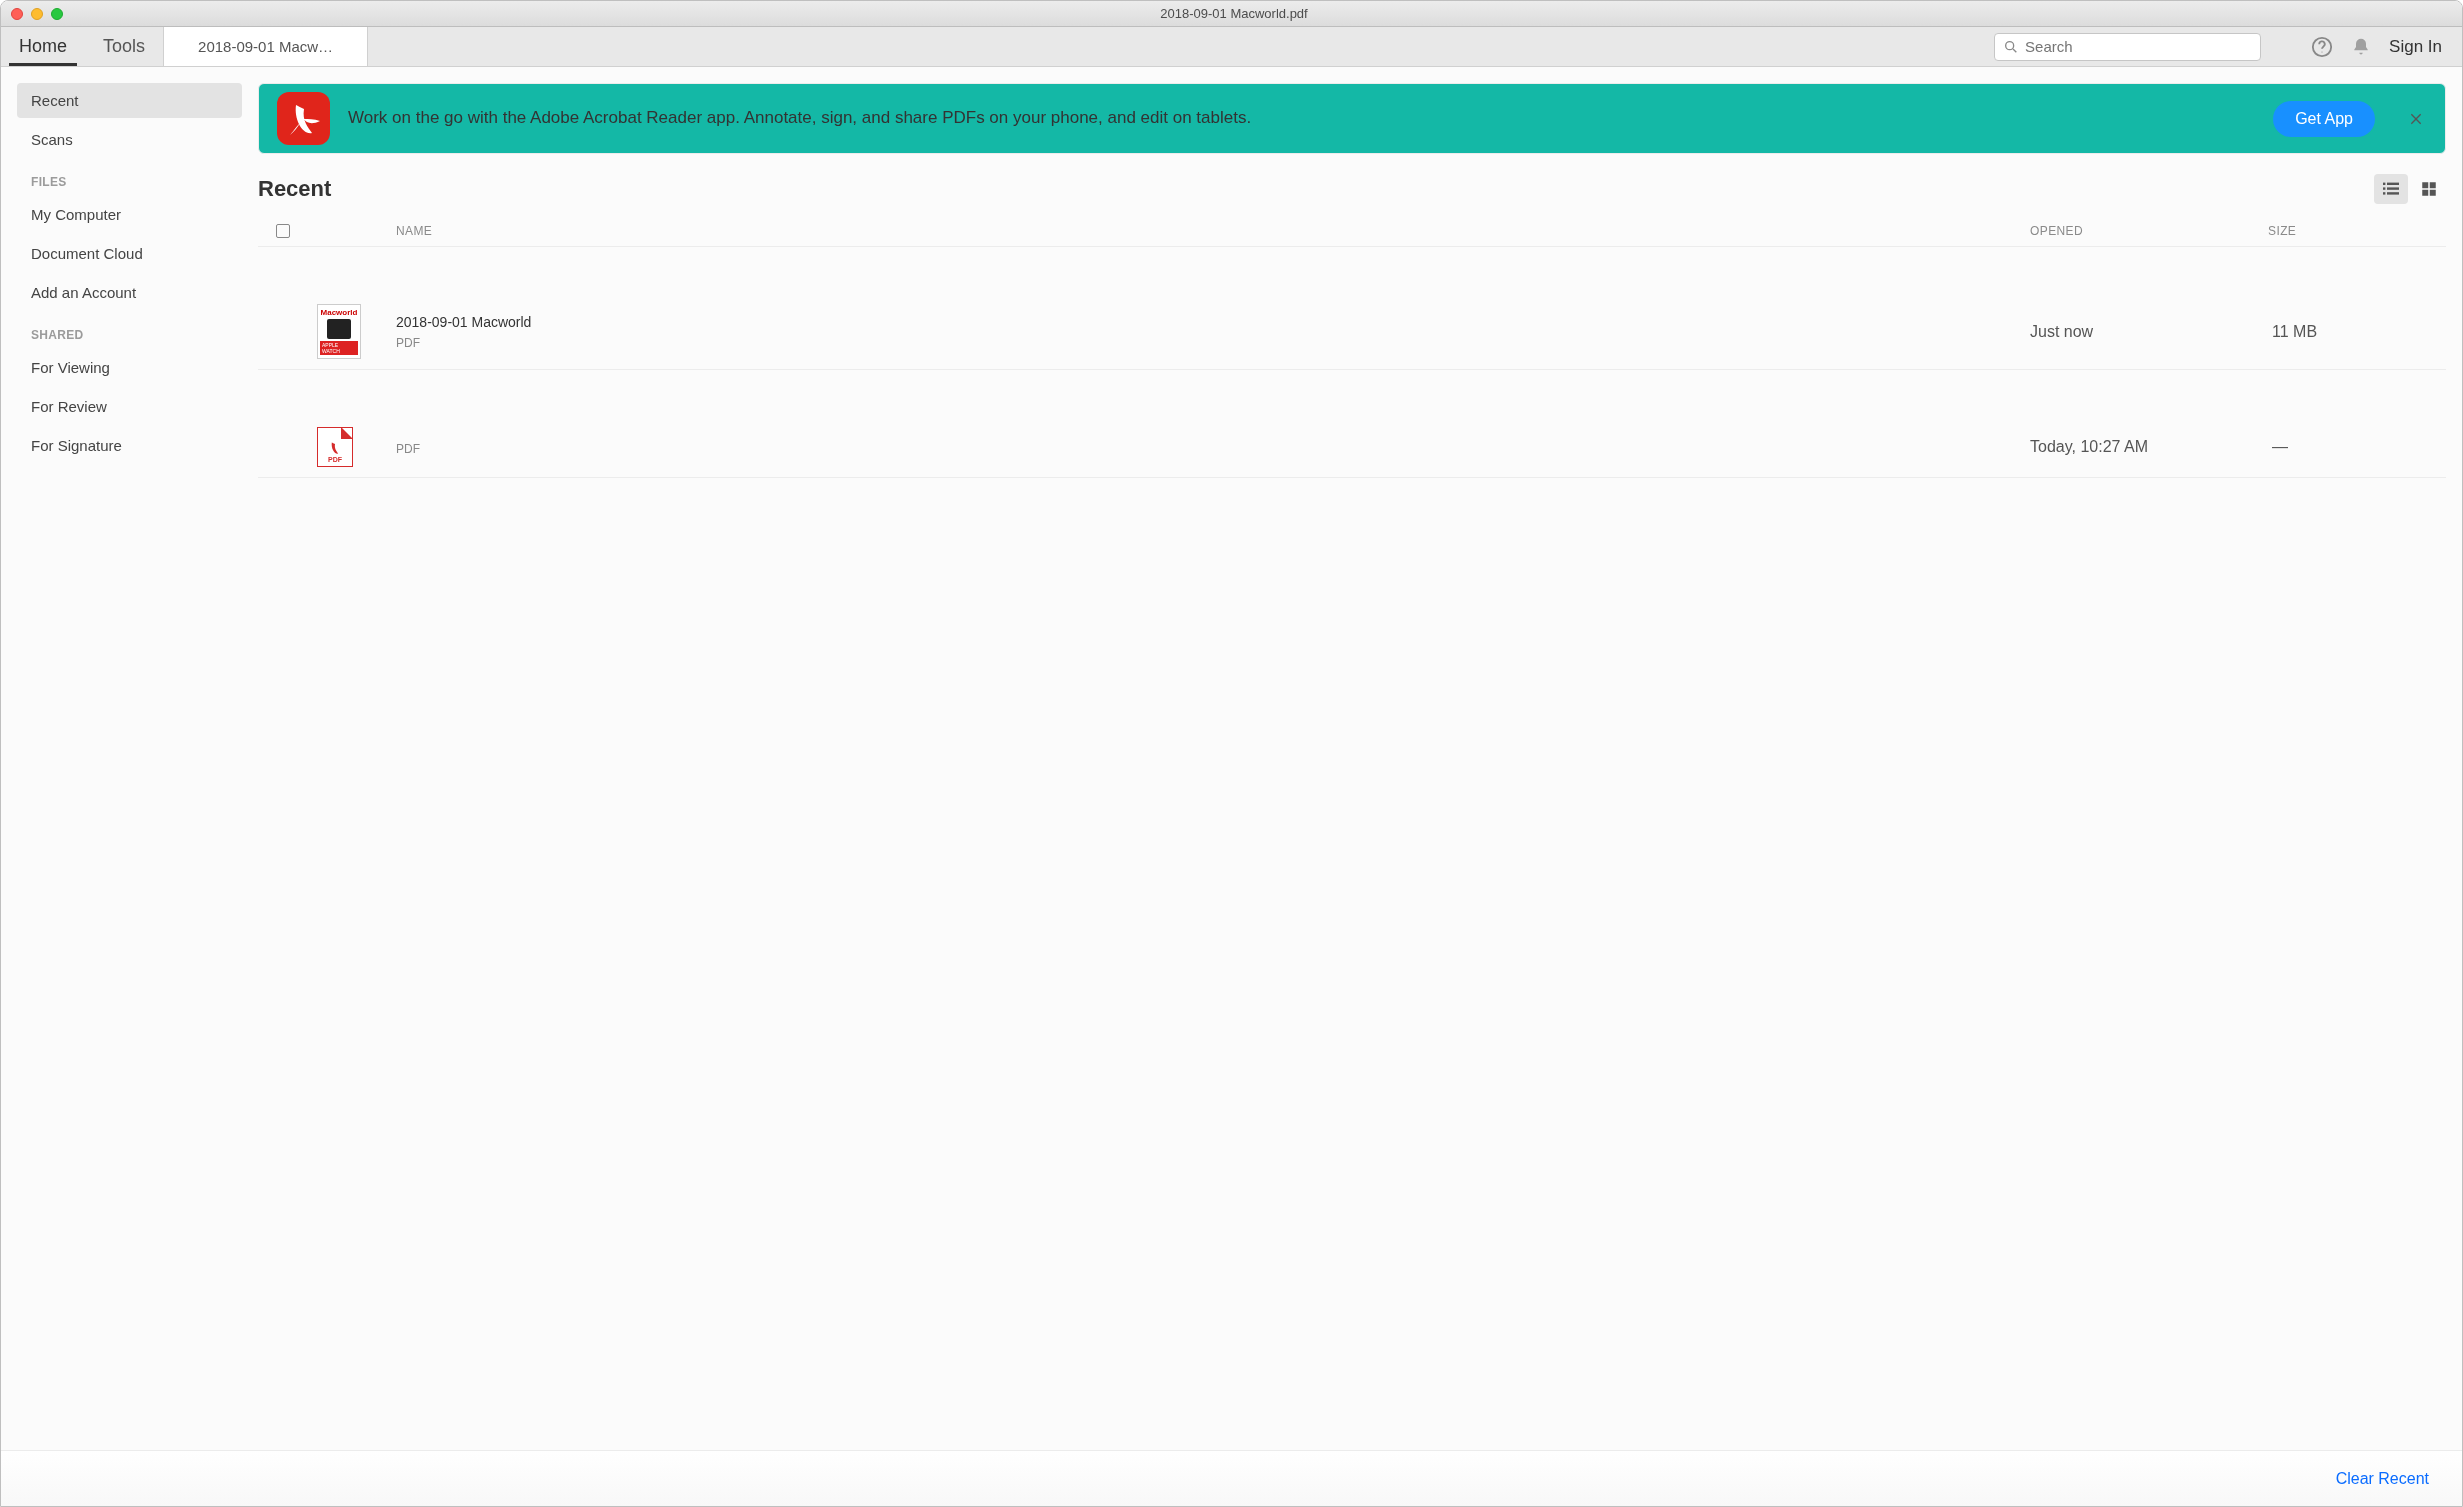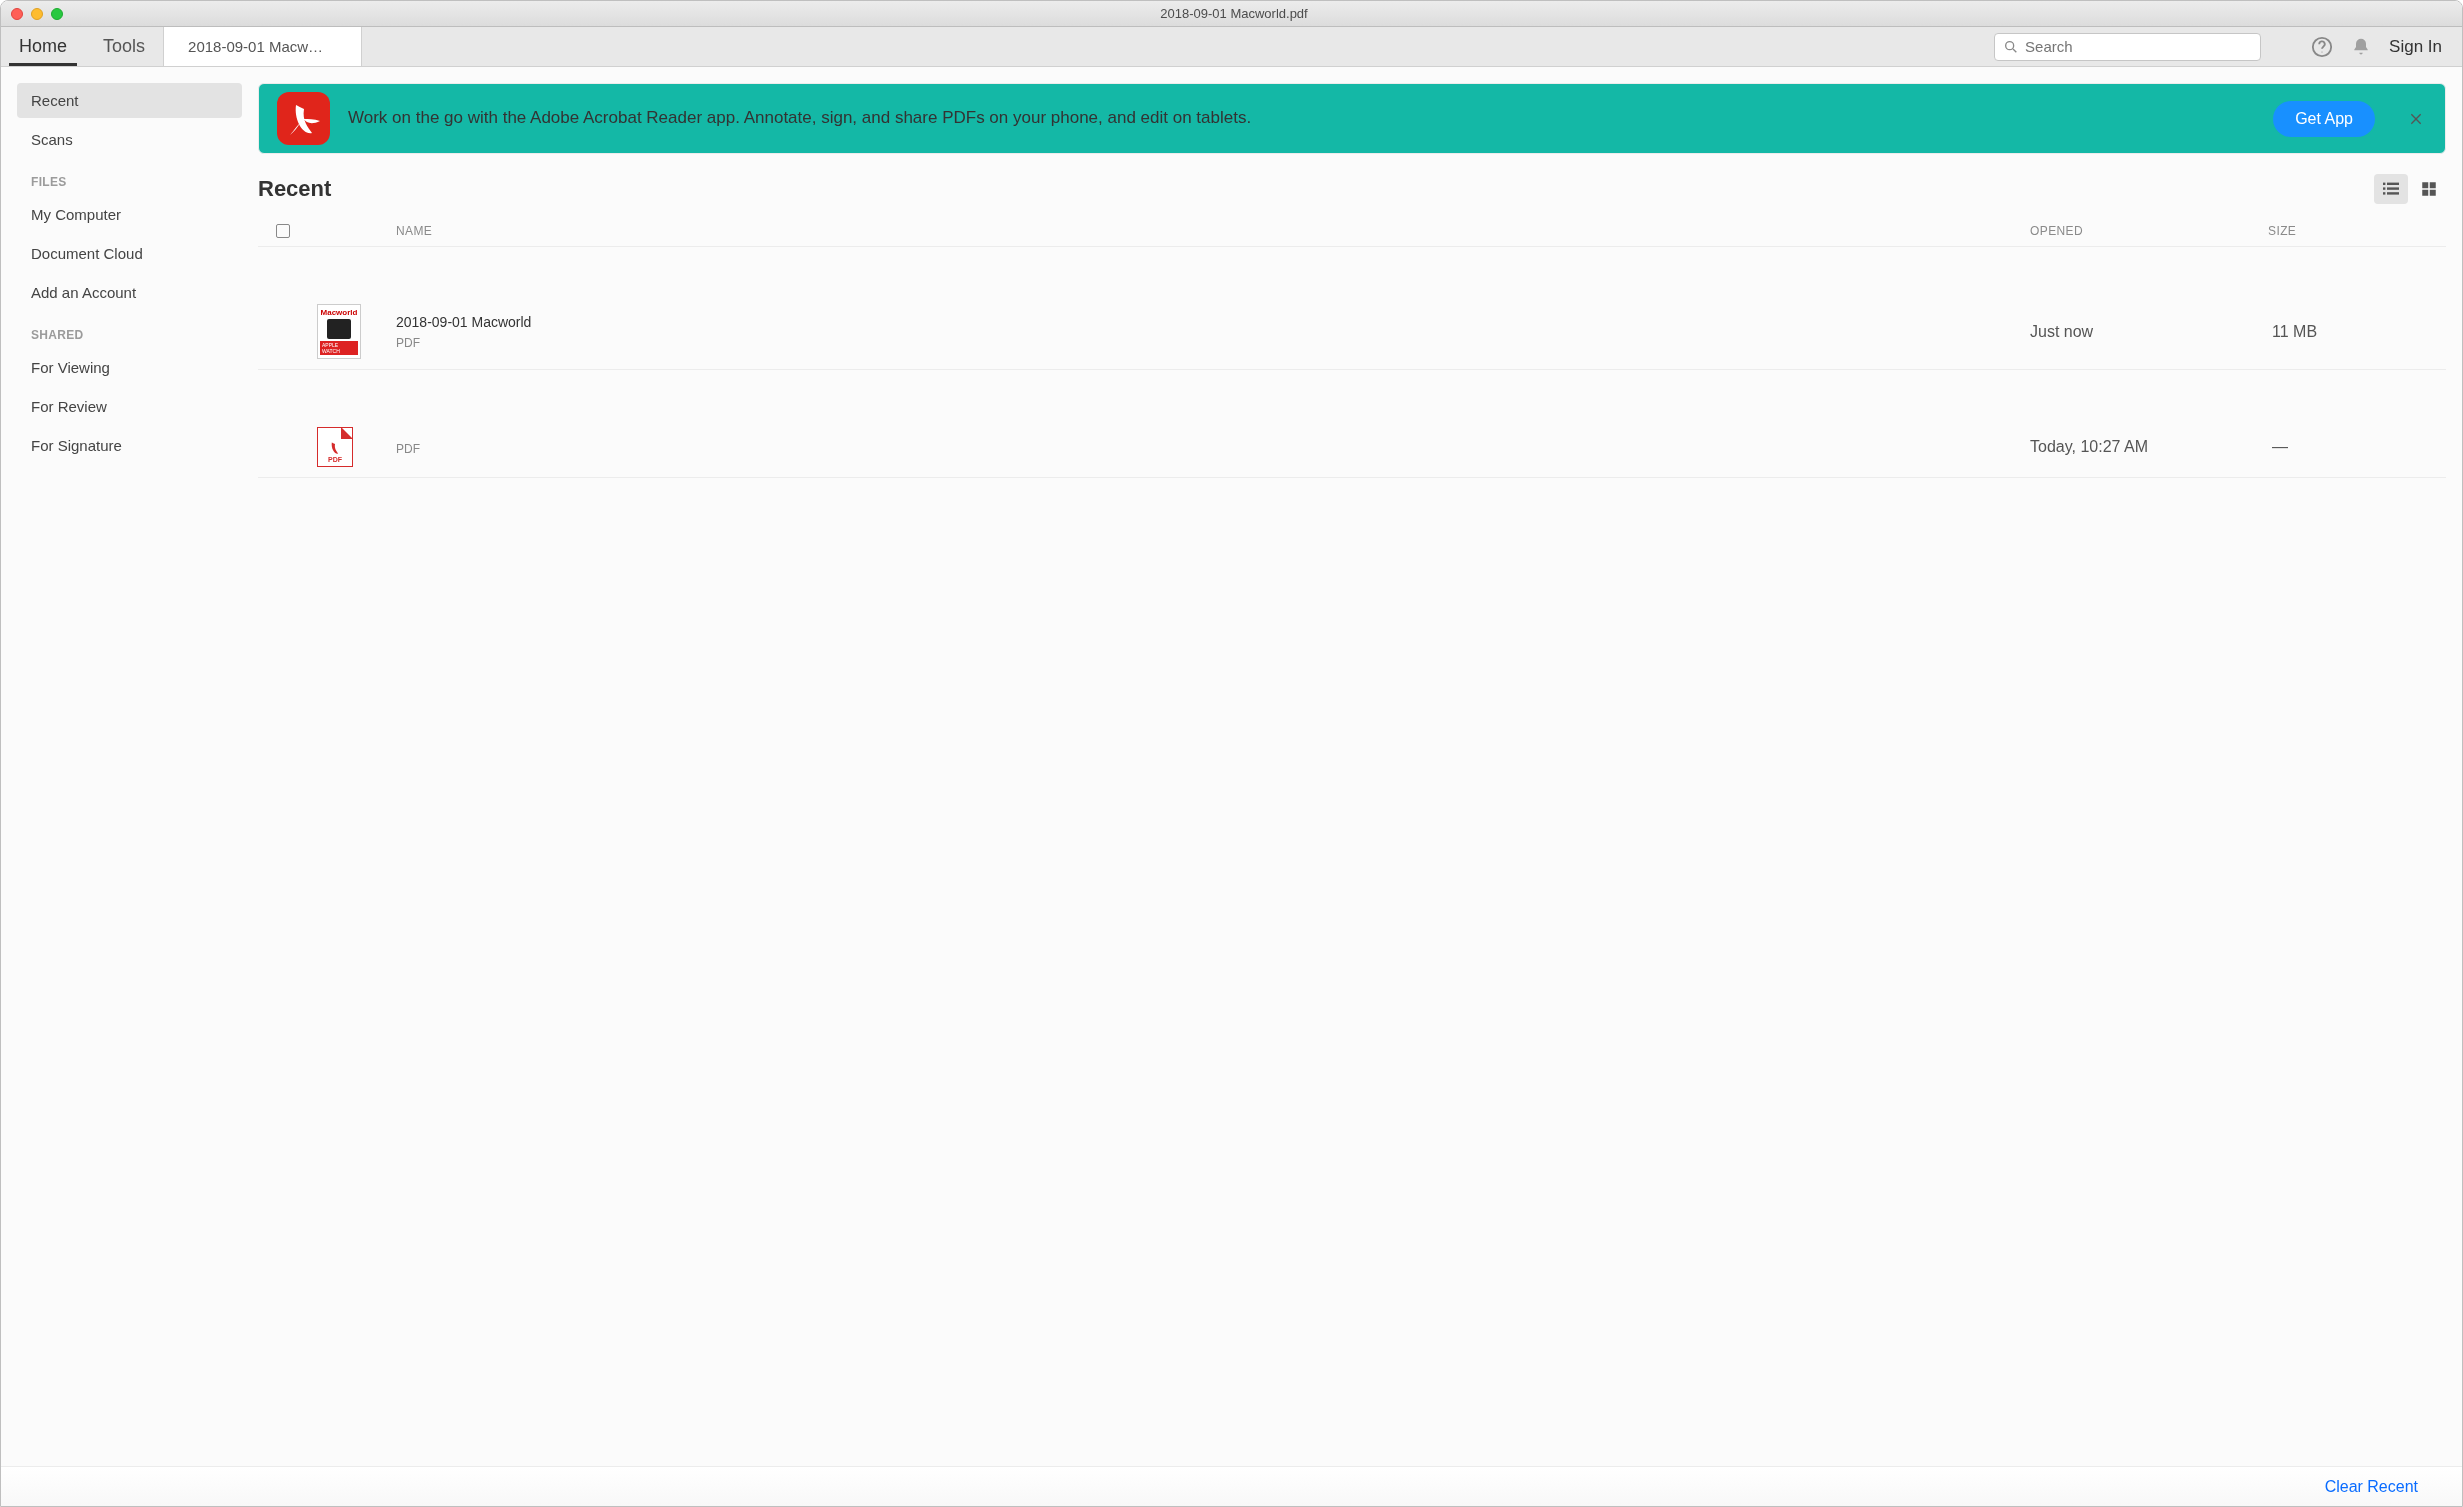--- a/index.html
+++ b/index.html
@@ -76,21 +76,21 @@
     position: absolute;
     left: 8px; right: 8px; bottom: 0;
     height: 3px;
     background: #333;
   }
   .doc-tab {
     background: #fff;
     border-right: 1px solid #d0d0d0;
     display: flex;
     align-items: center;
-    padding: 0 24px;
+    padding: 0 34px;
     font-size: 15px;
     color: #555;
     min-width: 198px;
     max-width: 208px;
   }
   .topbar-spacer { flex: 1; }
   .search-wrap {
     display: flex;
     align-items: center;
     padding: 0 10px;
@@ -301,25 +301,25 @@
     font-size: 7px;
     font-weight: 600;
     text-align: center;
     color: #d52b2b;
   }
 
   .opened { color: #555; font-size: 16px; }
   .size { color: #555; font-size: 16px; padding-left: 4px; }
 
   .footer {
-    height: 40px;
+    height: 56px;
     display: flex;
     align-items: center;
     justify-content: flex-end;
-    padding: 0 44px;
+    padding: 0 33px;
     border-top: 1px solid #ececec;
     background: linear-gradient(#fff, #f8f8f8);
     font-size: 16px;
   }
   .footer a { color: #0a6cff; text-decoration: none; }
 
   svg { display: block; }
 </style>
 </head>
 <body>

